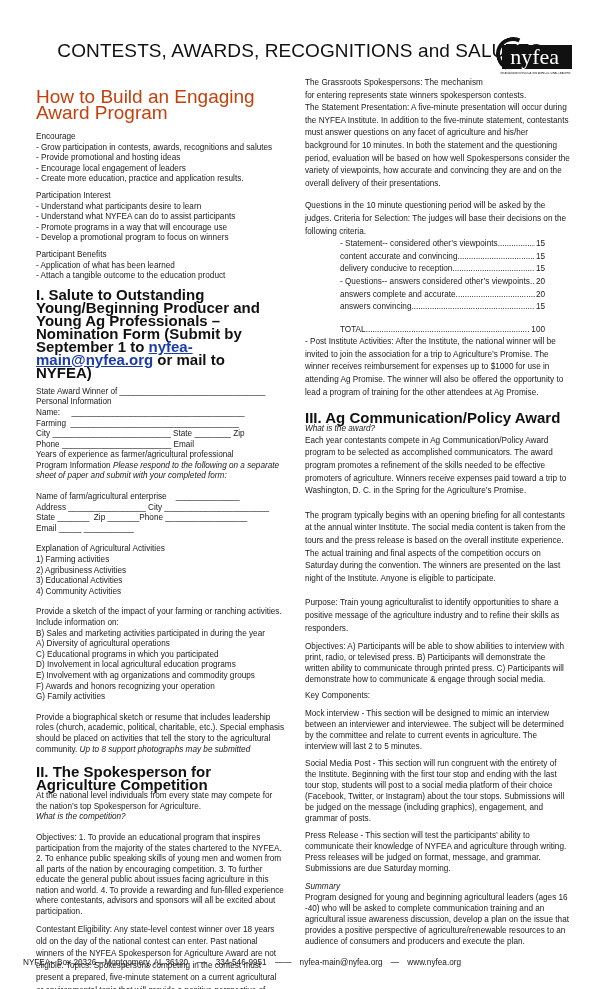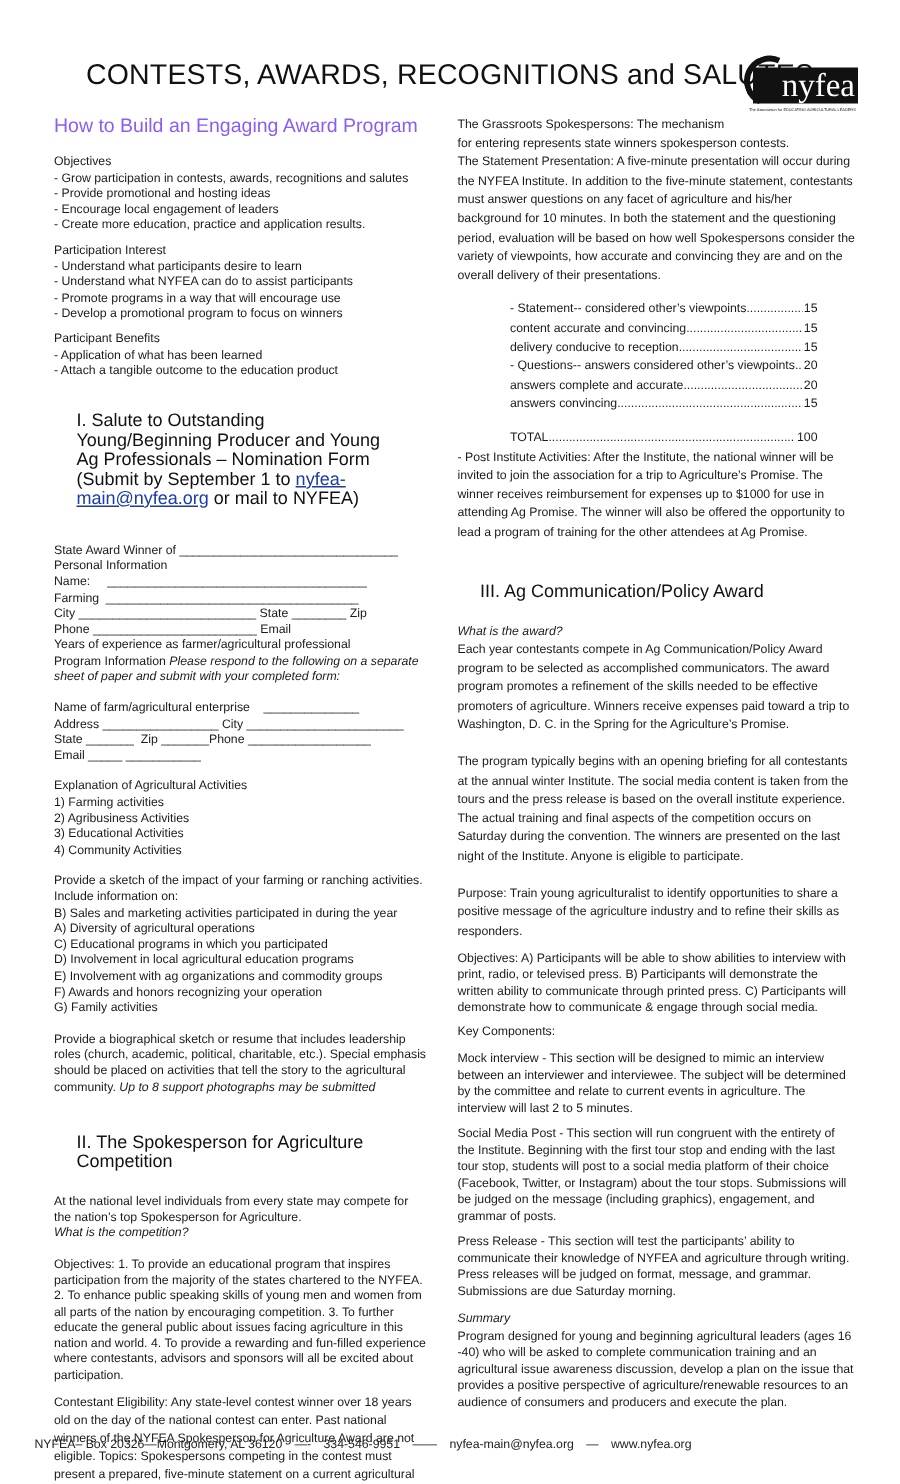--- a/index.html
+++ b/index.html
@@ -3,32 +3,32 @@
 <meta charset="utf-8">
 <style>
   html, body { margin:0; padding:0; background:#ffffff; }
   body { width:600px; height:989px; position:relative; overflow:hidden;
          font-family:"Liberation Sans", "DejaVu Sans", sans-serif; color:#1a1a1a; }
   .page-title { position:absolute; left:0; width:600px; top:40px; text-align:center;
                 font-size:19px; letter-spacing:0.1px; color:#111; }
   .logo { position:absolute; left:494px; top:36px; width:80px; height:42px; }
   .logo-box { position:absolute; left:8px; top:9px; width:70px; height:24px; background:#111;
               color:#fff; font-family:"Liberation Serif","DejaVu Serif",serif; font-size:22px;
-              line-height:24px; text-align:right; padding-right:2px; box-sizing:border-box; }
+              line-height:24px; text-align:right; padding-right:13px; box-sizing:border-box; }
   .logo-arc { position:absolute; left:2px; top:1px; width:34px; height:34px;
               border:4px solid #111; border-radius:50%; border-right-color:transparent;
               border-bottom-color:transparent; transform:rotate(-20deg); box-sizing:border-box; }
   .logo-tag { position:absolute; left:0; top:36px; width:82px; font-size:2.6px; color:#111;
               text-align:center; white-space:nowrap; overflow:hidden; }
   .col { position:absolute; font-size:8.2px; line-height:10.6px; }
   .left { left:36px; top:76px; width:248px; }
   .right { left:305px; top:77px; width:265px; }
-  .h-sub { font-size:13px; line-height:16px; margin:0 0 11px 0; color:#8b5cf6; }
+  .h-sub { font-size:19px; line-height:16px; margin:13px 0 11px 0; color:#c2410c; }
   .p { margin:0; } .gap6 { height:6px; } .gap8 { height:8px; } .gap10{height:10px;} .gap12{height:12px;}
-  .h-sec { font-weight:normal; font-size:12px; line-height:13px; margin:15px; color:#111; }
+  .h-sec { font-weight:bold; font-size:15px; line-height:13px; margin:0; color:#111; }
   .b { font-weight:normal; }
   .i { font-style:italic; }
   a.mail { color:#1a3ba8; text-decoration:underline; }
   .right .lh { line-height:12.6px; }
   .crit-row { display:flex; line-height:12.6px;margin-left:35px; }
   .crit-row .lbl { white-space:nowrap; }
   .crit-row .dots { flex:1; overflow:hidden; white-space:nowrap; }
   .crit-row .dots::after { content:"........................................................................................................................................"; }
   .crit-row .pts { padding-left:1px; }
   .footer { position:absolute; left:0; width:484px; top:958px; text-align:center; font-size:8.2px; color:#222; }
@@ -42,21 +42,21 @@
 <div class="logo">
   <div class="logo-arc"></div>
   <div class="logo-box">nyfea</div>
   <div class="logo-tag">The Association for EDUCATING AGRICULTURAL LEADERS</div>
 </div>
 
 <div class="col left">
   <div class="h-sub">How to Build an Engaging Award Program</div>
 
   <div>
-    <p class="p">Objectives</p>
+    <p class="p">Encourage</p>
     <p class="p">- Grow participation in contests, awards, recognitions and salutes</p>
     <p class="p">- Provide promotional and hosting ideas</p>
     <p class="p">- Encourage local engagement of leaders</p>
     <p class="p">- Create more education, practice and application results.</p>
   </div>
   <div class="gap6"></div>
   <div>
     <p class="p">Participation Interest</p>
     <p class="p">- Understand what participants desire to learn</p>
     <p class="p">- Understand what NYFEA can do to assist participants</p>
@@ -121,20 +121,21 @@
   <div class="gap10"></div>
   <p class="p"><span class="b">Objectives:</span><span> 1. To provide an educational program that inspires participation from the majority of the states chartered to the NYFEA. 2. To enhance public speaking skills of young men and women from all parts of the nation by encouraging competition. 3. To further educate the general public about issues facing agriculture in this nation and world. 4. To provide a rewarding and fun-filled experience where contestants, advisors and sponsors will all be excited about participation.</span></p>
   <div class="gap6"></div>
   <p class="p lh" style="line-height:12.2px"><span class="b">Contestant Eligibility:</span><span> Any state-level contest winner over 18 years old on the day of the national contest can enter. Past national winners of the NYFEA Spokesperson for Agriculture Award are not eligible. Topics: Spokespersons competing in the contest must present a prepared, five-minute statement on a current agricultural or environmental topic that will provide a positive perspective of agriculture/renewable resources to the audience.</span></p>
 </div>
 
 <div class="col right">
   <p class="p lh"><span class="b">The Grassroots Spokespersons:</span><span> The mechanism</span><br><span>for entering represents state winners spokesperson contests.</span></p>
   <p class="p lh">The Statement Presentation: A five-minute presentation will occur during the NYFEA Institute. In addition to the five-minute statement, contestants must answer questions on any facet of agriculture and his/her background for 10 minutes. In both the statement and the questioning period, evaluation will be based on how well Spokespersons consider the variety of viewpoints, how accurate and convincing they are and on the overall delivery of their presentations.</p>
   <div class="gap10"></div>
+  <p class="p lh"><span>Questions in the 10 minute questioning period will be asked by the judges. </span><span class="b">Criteria for Selection</span><span>: The judges will base their decisions on the following criteria.</span></p>
 
   <div style="width:240px">
     <div class="crit-row">
         <span class="lbl">- Statement-- considered other’s viewpoints</span>
         <span class="dots"></span>
         <span class="pts">15</span>
       </div>
     <div class="crit-row">
         <span class="lbl">content accurate and convincing</span>
         <span class="dots"></span>

